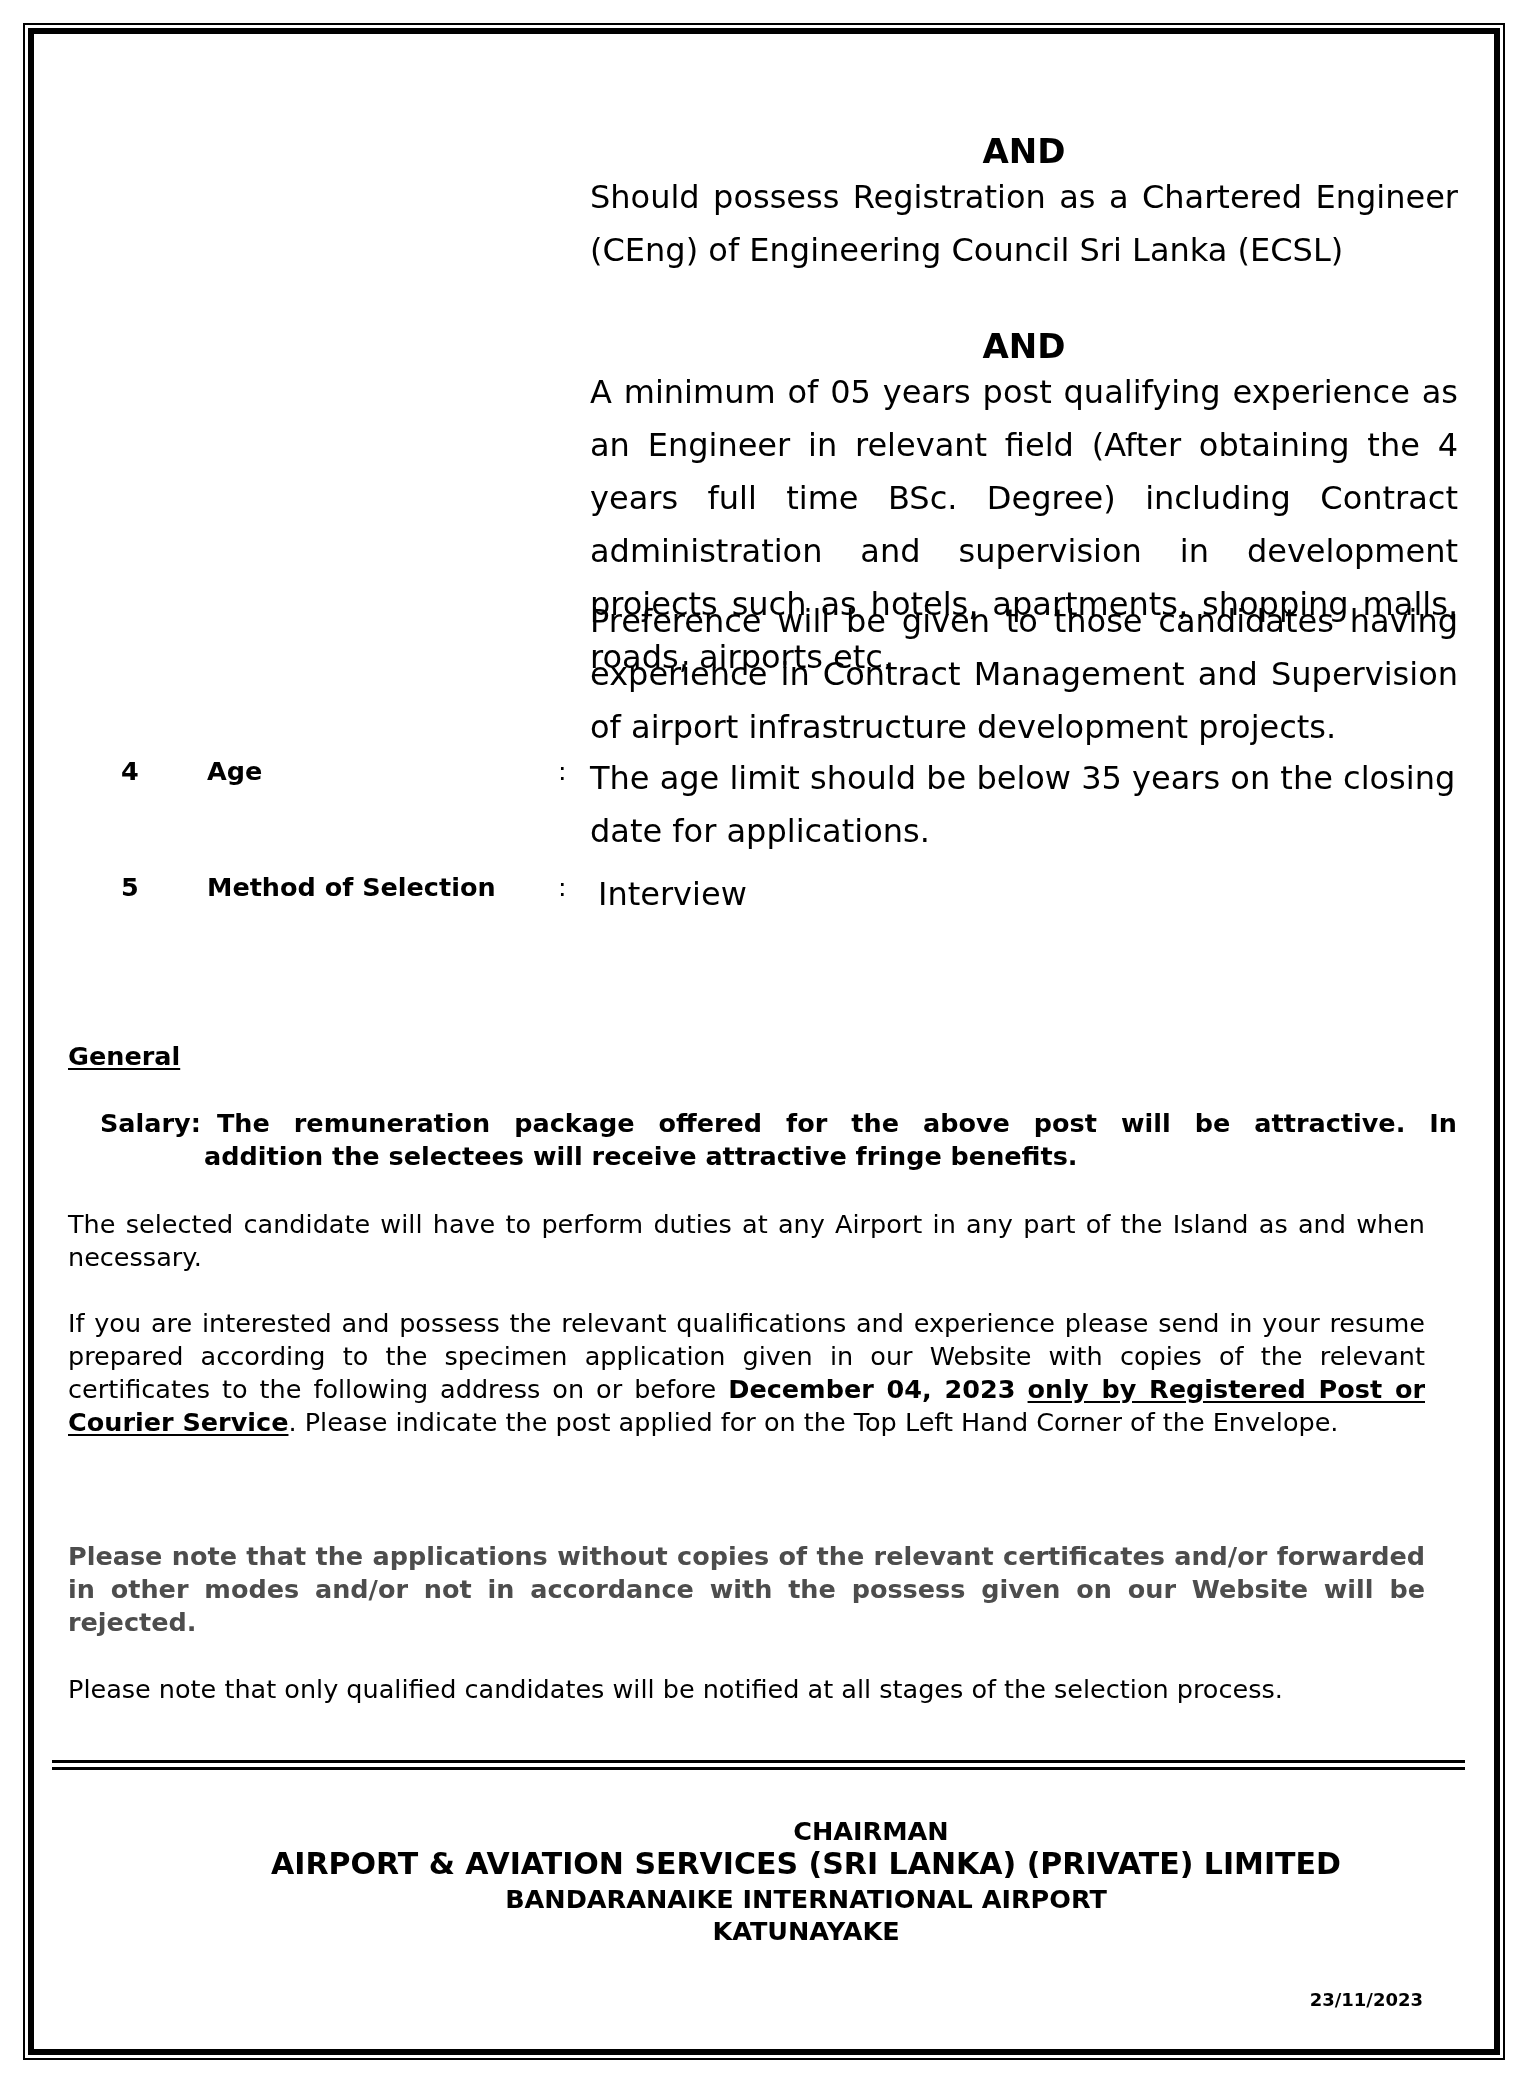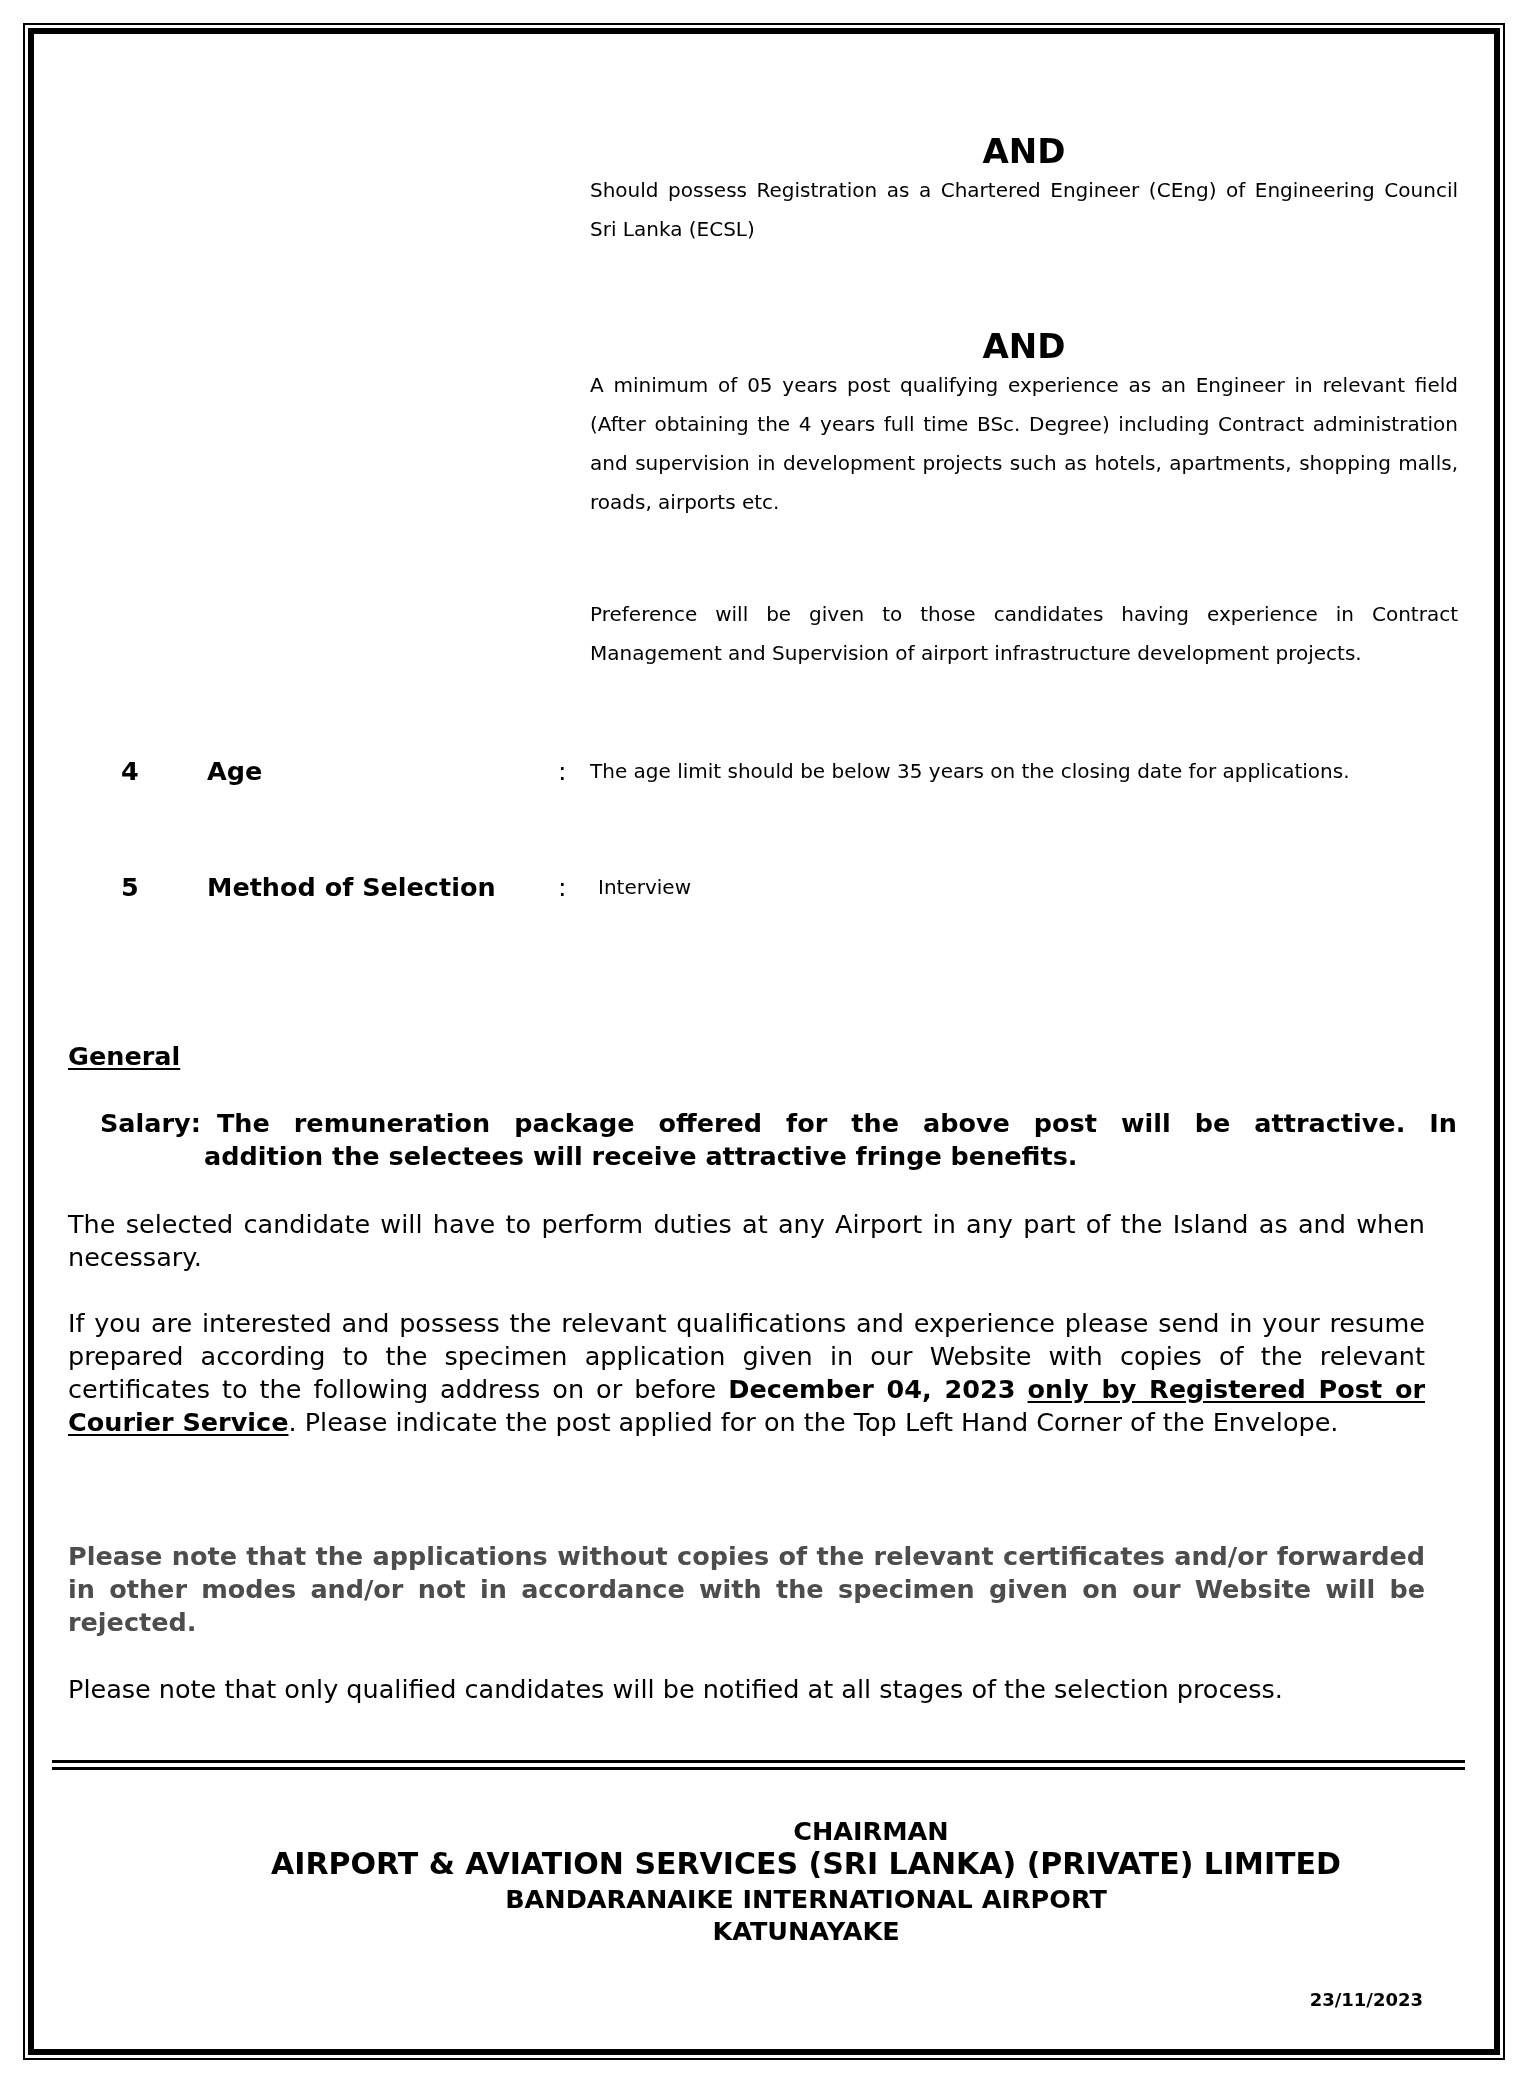--- a/index.html
+++ b/index.html
@@ -3,21 +3,21 @@
 <meta charset="utf-8">
 <style>
   html, body { margin:0; padding:0; background:#ffffff; }
   body { width:1520px; height:2074px; position:relative; overflow:hidden;
          font-family:"DejaVu Sans", sans-serif; color:#000; }
   .frame-outer { position:absolute; left:23px; top:23px; width:1482px; height:2037px;
                  border:2px solid #000; box-sizing:border-box; }
   .frame-inner { position:absolute; left:28px; top:28px; width:1472px; height:2027px;
                  border:6px solid #000; box-sizing:border-box; }
   .abs { position:absolute; }
-  .rc { position:absolute; left:590px; width:868px; font-size:20px; line-height:39px; }
+  .rc { position:absolute; left:590px; width:868px; font-size:32px; line-height:53px; }
   .just { text-align:justify; text-align-last:left; }
   .and { position:absolute; left:590px; width:868px; text-align:center; font-weight:bold;
          font-size:34px; line-height:39px; }
   .num, .lbl, .colon { position:absolute; font-weight:bold; font-size:25.5px; line-height:39px; }
   .colon { font-weight:normal; }
   .gen { position:absolute; left:68px; width:1357px; font-size:25.5px; line-height:33px; }
   .bold { font-weight:bold; }
   .u { text-decoration:underline; text-underline-offset:3px; }
   .gray { color:#4d4d4d; font-weight:bold; }
   .rule { position:absolute; left:52px; width:1413px; height:3px; background:#000; }
@@ -60,21 +60,21 @@
   </div>
   <div style="padding-left:136px;">addition the selectees will receive attractive fringe benefits.</div>
 </div>
 
 <div class="gen just" style="top:1208px;">The selected candidate will have to perform duties at any Airport in any part of the Island as and when necessary.</div>
 
 <div class="gen just" style="top:1307px;">
   <span>If you are interested and possess the relevant qualifications and experience please send in your resume prepared according to the specimen application given in our Website with copies of the relevant certificates to the following address on or before </span><span class="bold">December 04, 2023</span> <span class="bold u">only by Registered Post or Courier Service</span><span>.  Please indicate the post applied for on the Top Left Hand Corner of the Envelope.</span>
 </div>
 
-<div class="gen just gray" style="top:1540px;">Please note that the applications without copies of the relevant certificates and/or forwarded in other modes and/or not in accordance with the specimen given on our Website will be rejected.</div>
+<div class="gen just gray" style="top:1540px;">Please note that the applications without copies of the relevant certificates and/or forwarded in other modes and/or not in accordance with the possess given on our Website will be rejected.</div>
 
 <div class="gen" style="top:1673px;">Please note that only qualified candidates will be notified at all stages of the selection process.</div>
 
 <div class="rule" style="top:1760px;"></div>
 <div class="rule" style="top:1767px;"></div>
 
 <div class="center" style="top:1816px; font-size:25.5px; line-height:30px; padding-left:105px;">CHAIRMAN</div>
 <div class="center" style="top:1846px; font-size:30px; line-height:36px; padding-left:40px;">AIRPORT &amp; AVIATION SERVICES (SRI LANKA) (PRIVATE) LIMITED</div>
 <div class="center" style="top:1884px; font-size:25.5px; line-height:30px; padding-left:40px;">BANDARANAIKE INTERNATIONAL AIRPORT</div>
 <div class="center" style="top:1916px; font-size:25.5px; line-height:30px; padding-left:40px;">KATUNAYAKE</div>

